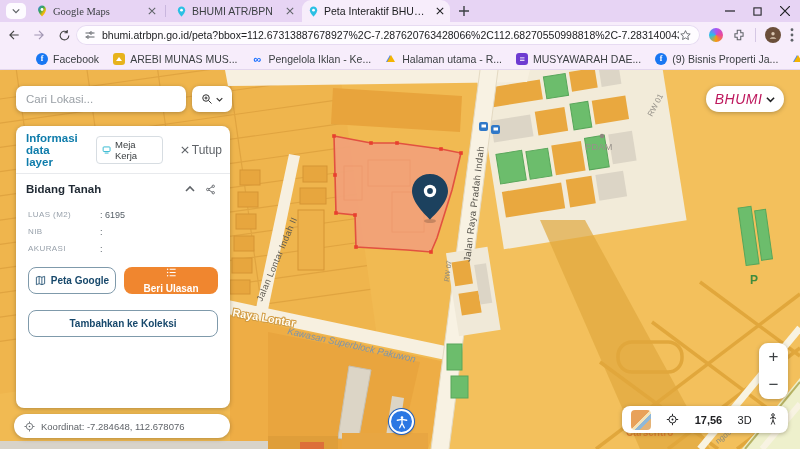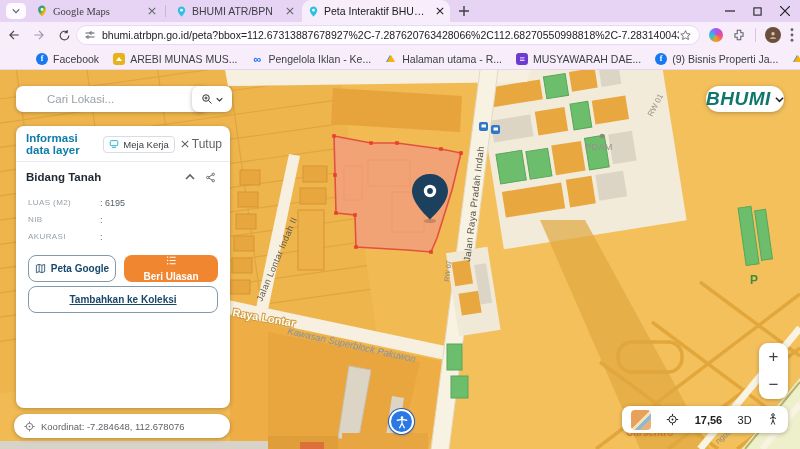--- a/index.html
+++ b/index.html
@@ -35,48 +35,48 @@
   .i-gold{background:#e7b31c;}
   .i-gold::after{content:"";width:0;height:0;border-left:3px solid transparent;border-right:3px solid transparent;border-bottom:4px solid #fff;}
   .i-meta{color:#0866ff;font-size:11px;}
   .i-meta::after{content:"∞";}
   .i-ads::after{content:"";width:0;height:0;border-left:4px solid transparent;border-right:4px solid transparent;border-bottom:7px solid #f4b400;filter:drop-shadow(-1px 0 0 #4285f4);}
   .i-purp{background:#6d3bd1;}
   .i-purp::after{content:"≡";font-size:9px;}
   
   .mapwrap{position:absolute;left:0;top:70px;width:800px;height:379px;}
   .card{position:absolute;background:#fff;border-radius:7px;box-shadow:0 1px 4px rgba(60,50,30,.35);}
-  .searchbox{left:16px;top:16px;width:170px;height:26px;display:flex;align-items:center;padding-left:21px;}
+  .searchbox{left:16px;top:16px;width:170px;height:26px;display:flex;align-items:center;}
   .searchbox input{border:none;outline:none;flex:1;font-size:11.5px;padding:0 0 0 10px;color:#202124;background:transparent;font-family:inherit;}
   .searchbox input::placeholder{color:#9aa0a6;}
   .sxbtn{left:192px;top:16px;width:40px;height:26px;display:flex;align-items:center;justify-content:center;gap:3px;}
   .panel{left:16px;top:56px;width:214px;height:282px;border-radius:8px;}
-  .phead{display:flex;align-items:center;gap:6px;padding:6px 8px 5px 10px;border-bottom:1px solid #e8eaed;}
+  .phead{display:flex;align-items:center;gap:18px;padding:6px 8px 5px 10px;border-bottom:1px solid #e8eaed;}
   .ptitle{flex:1;font-size:11.5px;font-weight:bold;color:#0e7cab;}
   .chip{display:flex;align-items:center;gap:4px;border:1px solid #d7dde2;border-radius:4px;
         padding:2px 5px;font-size:9.5px;color:#3c4043;}
   .tutup{display:flex;align-items:center;gap:3px;font-size:12px;color:#5f6368;}
   .prow{display:flex;align-items:center;padding:9px 14px 7px 10px;}
   .bidang{flex:1;font-size:11.5px;font-weight:bold;color:#1f2933;}
   .fields{padding:4px 12px 0 12px;}
   .frow{display:flex;height:17px;align-items:center;}
   .flabel{width:72px;font-size:8px;color:#98a1ab;letter-spacing:.4px;}
   .fvalue{font-size:9px;color:#555e66;}
   .btnrow{display:flex;gap:8px;padding:10px 6px 0 12px;}
   .btn{height:27px;border-radius:8px;display:flex;align-items:center;justify-content:center;gap:5px;
        font-size:10px;font-weight:bold;box-sizing:border-box;}
   .btn.outline{border:1.5px solid #7f9aab;color:#17486b;background:#fff;}
   .btn.orange{background:#f0862f;color:#fff;border:none;flex-direction:column;}
   .b-peta{width:88px;} .b-beri{width:94px;}
-  .b-tambah{margin:4px 12px 0 12px;text-decoration:underline;}
+  .b-tambah{margin:16px 12px 0 12px;}
   .coordpill{left:14px;top:344px;width:216px;height:24px;border-radius:12px;display:flex;
              align-items:center;gap:6px;padding:0 10px;box-sizing:border-box;font-size:9.5px;color:#5f6368;}
   .bhumipill{left:706px;top:16px;width:78px;height:26px;border-radius:13px;display:flex;
              align-items:center;justify-content:center;gap:4px;}
-  .bhumitxt{font-size:19px;font-weight:bold;font-style:italic;color:#0f766e;letter-spacing:.5px;}
+  .bhumitxt{font-size:14px;font-weight:normal;font-style:italic;color:#be185d;letter-spacing:.5px;}
   .zoomctl{left:759px;top:273px;width:29px;height:56px;border-radius:9px;display:flex;flex-direction:column;}
   .zc{flex:1;display:flex;align-items:center;justify-content:center;font-size:17px;color:#3c4043;}
   .botbar{left:622px;top:336px;width:166px;height:27px;border-radius:8px;display:flex;
           align-items:center;justify-content:space-between;padding:0 9px;box-sizing:border-box;}
   .scaletxt{font-size:11px;font-weight:bold;color:#202124;}
   .d3txt{font-size:11px;color:#202124;}
   .thumb{width:20px;height:20px;border-radius:4px;
          background:linear-gradient(135deg,#e8a15a 0 48%,#f3e2b8 48% 58%,#8fb8d8 58% 72%,#e4b377 72%);}
   .a11y{position:absolute;left:389px;top:339px;width:25px;height:25px;border-radius:50%;
         background:#2b77e3;border:2px solid #fff;box-shadow:0 0 0 1px #2061c0,0 1px 3px rgba(0,0,0,.3);

